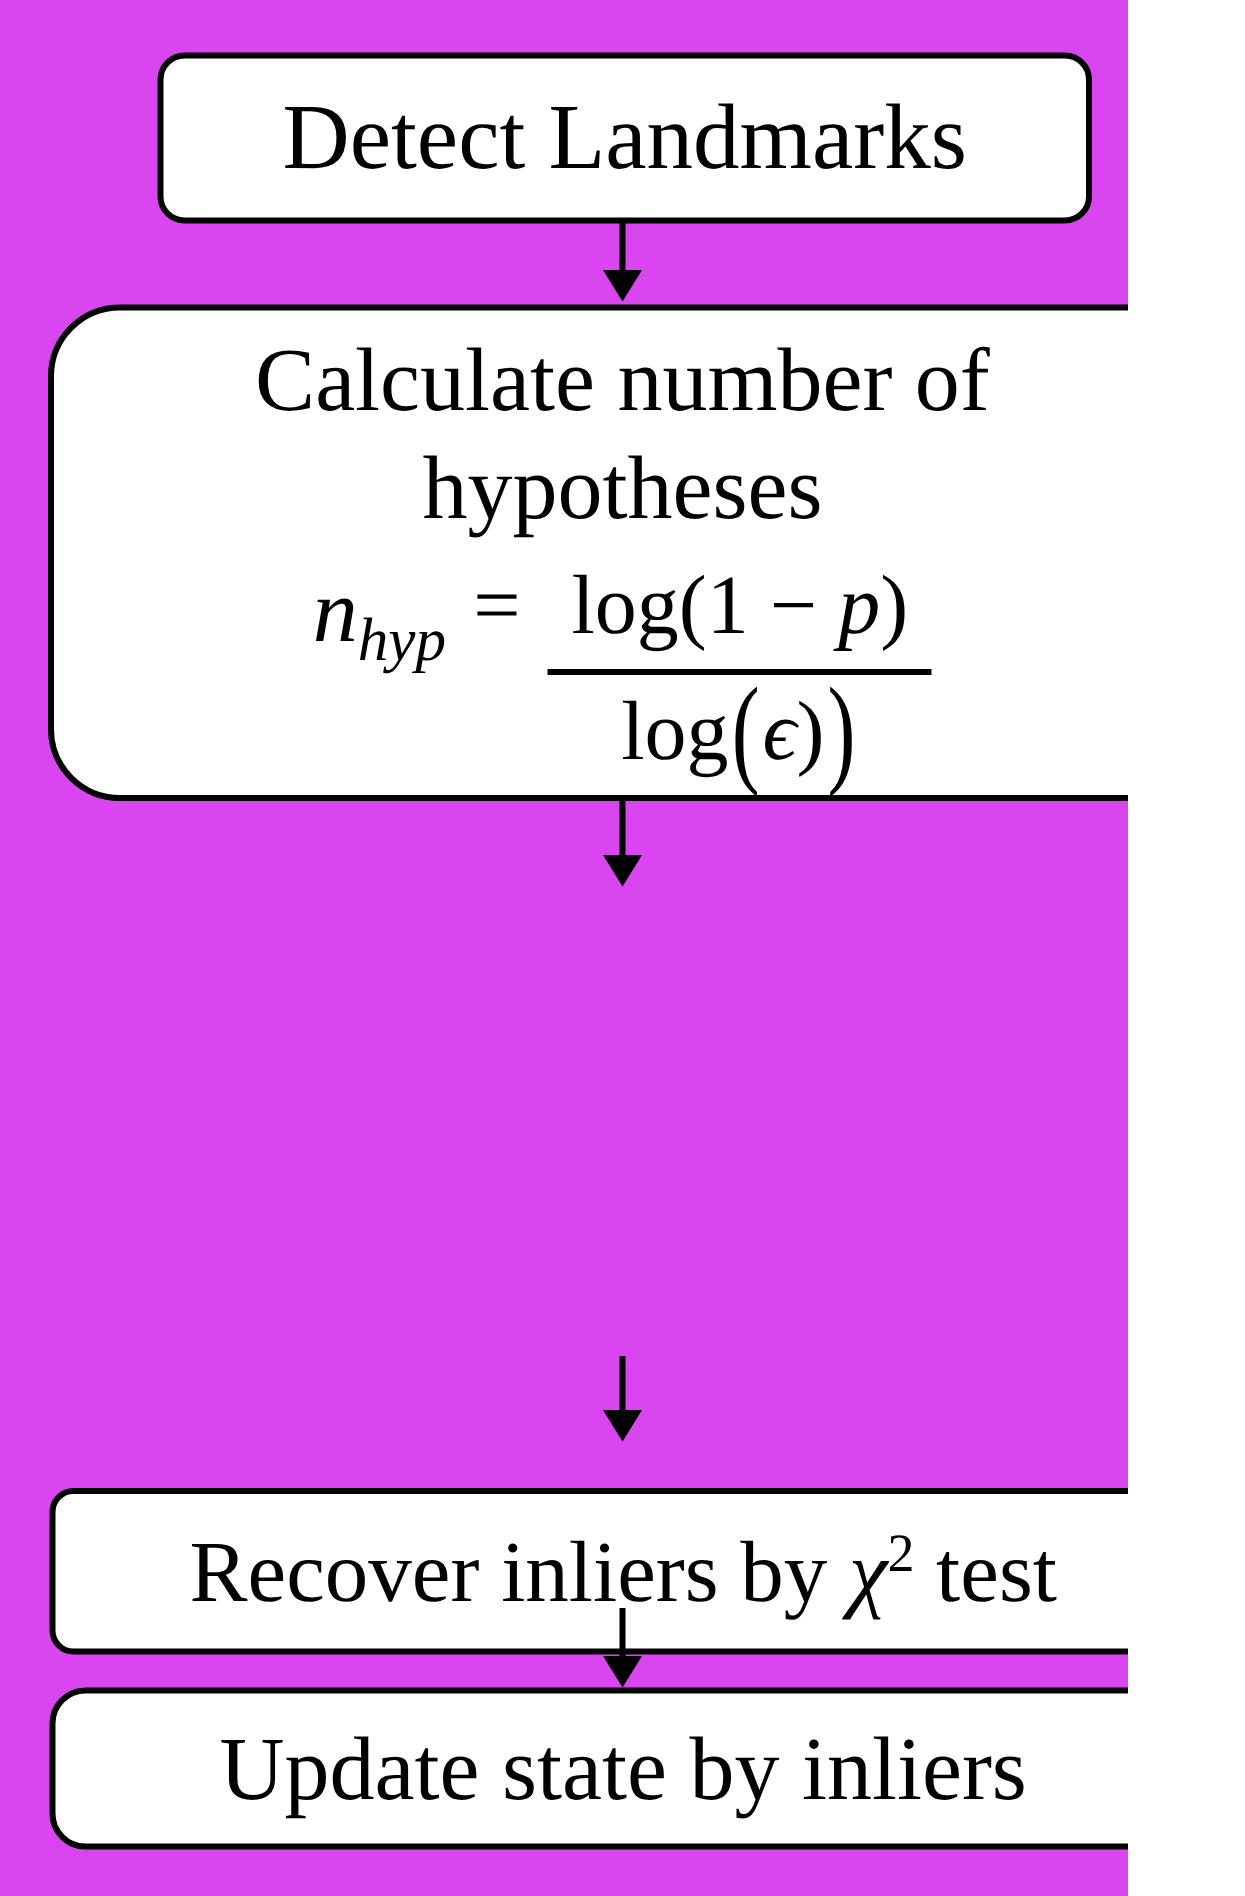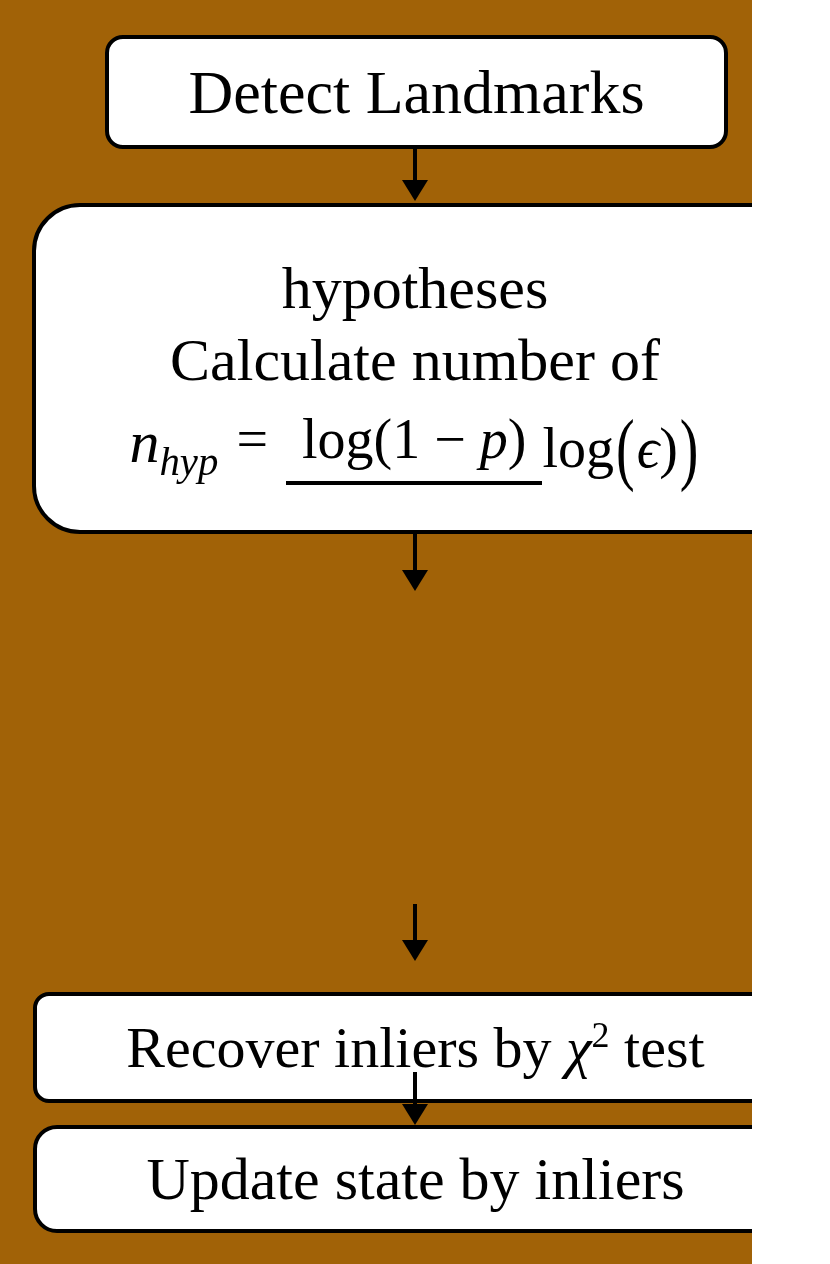--- a/index.html
+++ b/index.html
@@ -6,21 +6,21 @@
     margin: 0;
     padding: 0;
     background: #ffffff;
     font-family: "Liberation Serif", "DejaVu Serif", serif;
     color: #000000;
   }
   .canvas {
     position: relative;
     width: 752px;
     height: 1264px;
-    background: #a16207;
+    background: #d946ef;
     overflow: hidden;
   }
   .fbox {
     position: absolute;
     box-sizing: border-box;
     border: 4px solid #000000;
     background: #ffffff;
     display: flex;
     flex-direction: column;
     align-items: center;
@@ -54,20 +54,21 @@
     justify-content: center;
     gap: 16px;
     margin-top: 10px;
     font-size: 56px;
     white-space: nowrap;
   }
   .lhs { font-size: 60px; }
   .eq  { font-size: 56px; padding: 0 2px; }
   .frac {
     display: inline-flex;
+    flex-direction: column;
     align-items: center;
   }
   .frac .num {
     padding: 0 16px 8px 16px;
     border-bottom: 4px solid #000000;
   }
   .frac .den {
     padding-top: 6px;
     display: inline-flex;
     align-items: center;
@@ -110,22 +111,22 @@
 <div class="canvas">
 
   <div class="fbox box1">
     <div class="tline">Detect Landmarks</div>
   </div>
 
   <div class="arrow-line a1l"></div>
   <div class="arrow-head a1h"></div>
 
   <div class="fbox box2">
+    <div class="tline">Calculate number of</div>
     <div class="tline">hypotheses</div>
-    <div class="tline">Calculate number of</div>
     <div class="formula">
       <span class="lhs"><span class="mi">n</span><sub class="msub">hyp</sub></span>
       <span class="eq">=</span>
       <span class="frac">
         <span class="num"><span>log(1 − </span><span class="mi">p</span><span>)</span></span>
         <span class="den">
             <span>log</span>
             <span class="bigp">(</span>
             <span class="mi">ϵ</span>
             <span>)</span>

